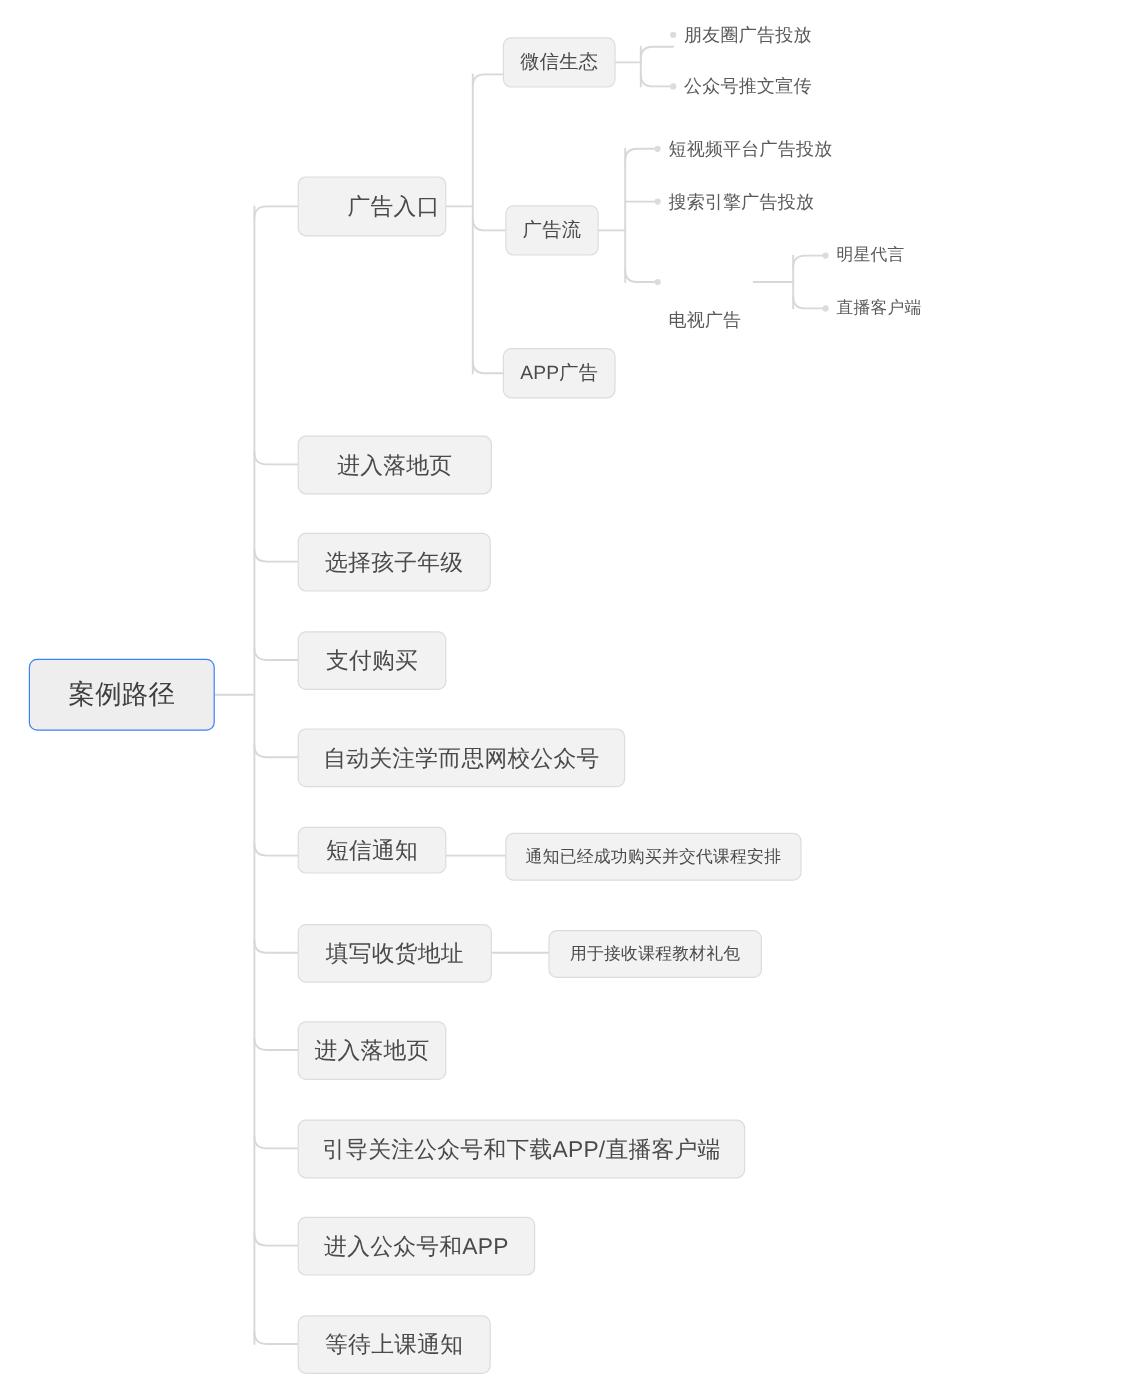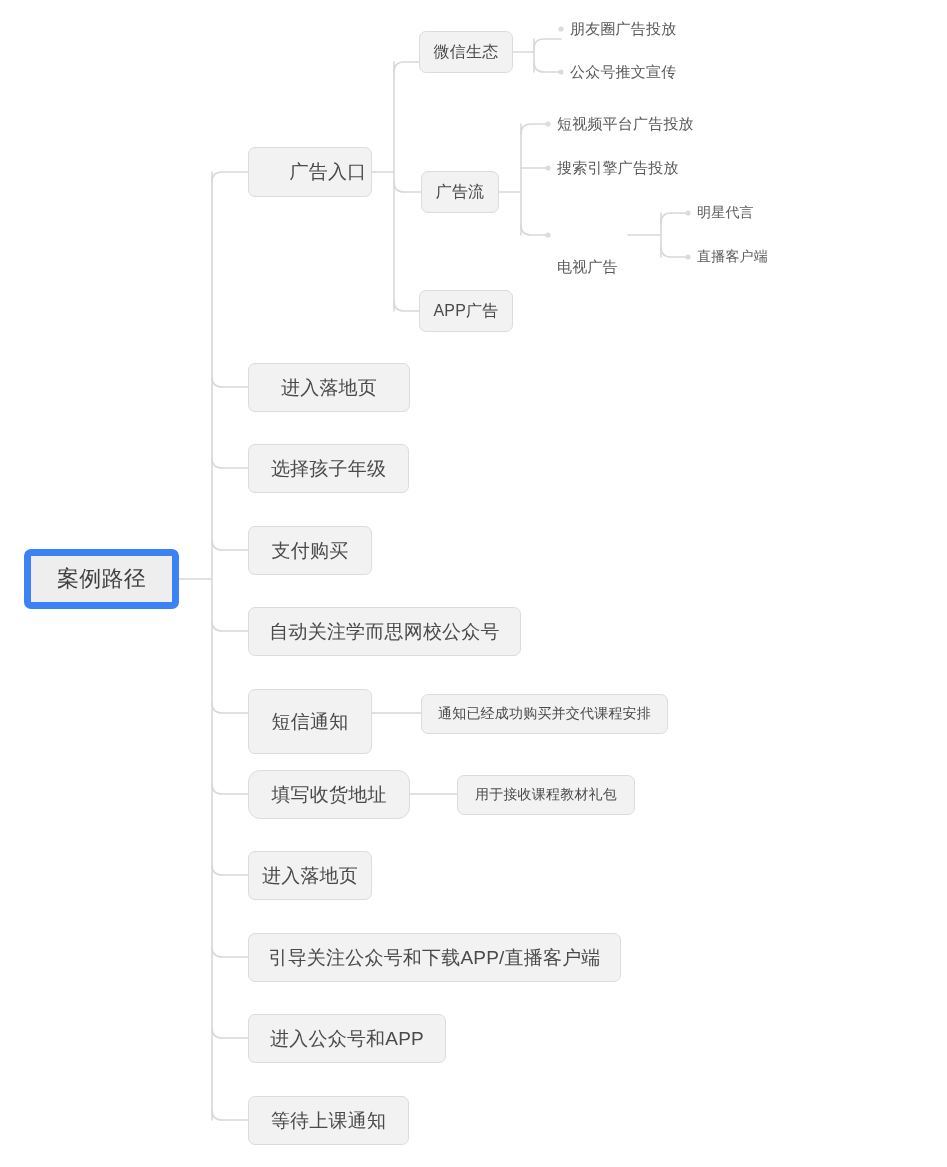--- a/index.html
+++ b/index.html
@@ -33,21 +33,21 @@
   }
   
   .node.boxed {
     background: #f2f2f2;
     border: 1px solid #dcdcdc;
     border-radius: 7px;
     justify-content: center;
   }
   .node.root {
     background: #eeeeee;
-    border: 7px solid #3b82f6;
+    border: 1px solid #3b82f6;
     border-radius: 7px;
     font-size: 22px;
     color: #3f3f3f;
   }
   .node.lvl1 {
     font-size: 19px;
   }
   .node.lvl2 {
     font-size: 16px;
   }
@@ -140,25 +140,25 @@
   </div>
 
   <div class="node boxed lvl1" style="left:248px; top:444px; width:161px; height:49px;">
     <span>选择孩子年级</span>
   </div>
 
   <div class="node boxed lvl1" style="left:248px; top:607px; width:273px; height:49px;align-items:center;">
     <span>自动关注学而思网校公众号</span>
   </div>
 
-  <div class="node boxed lvl1" style="left:248px; top:689px; width:124px; height:65px;">
+  <div class="node boxed lvl1" style="left:248px; top:689px; width:124px; height:39px;">
     <span>短信通知</span>
   </div>
 
-  <div class="node boxed lvl1" style="left:248px; top:770px; width:162px; height:49px;border-radius:12px;">
+  <div class="node boxed lvl1" style="left:248px; top:770px; width:162px; height:49px;">
     <span>填写收货地址</span>
   </div>
 
   <div class="node boxed lvl1" style="left:248px; top:851px; width:124px; height:49px;">
     <span>进入落地页</span>
   </div>
 
   <div class="node boxed lvl1" style="left:248px; top:933px; width:373px; height:49px;">
     <span>引导关注公众号和下载APP/直播客户端</span>
   </div>

